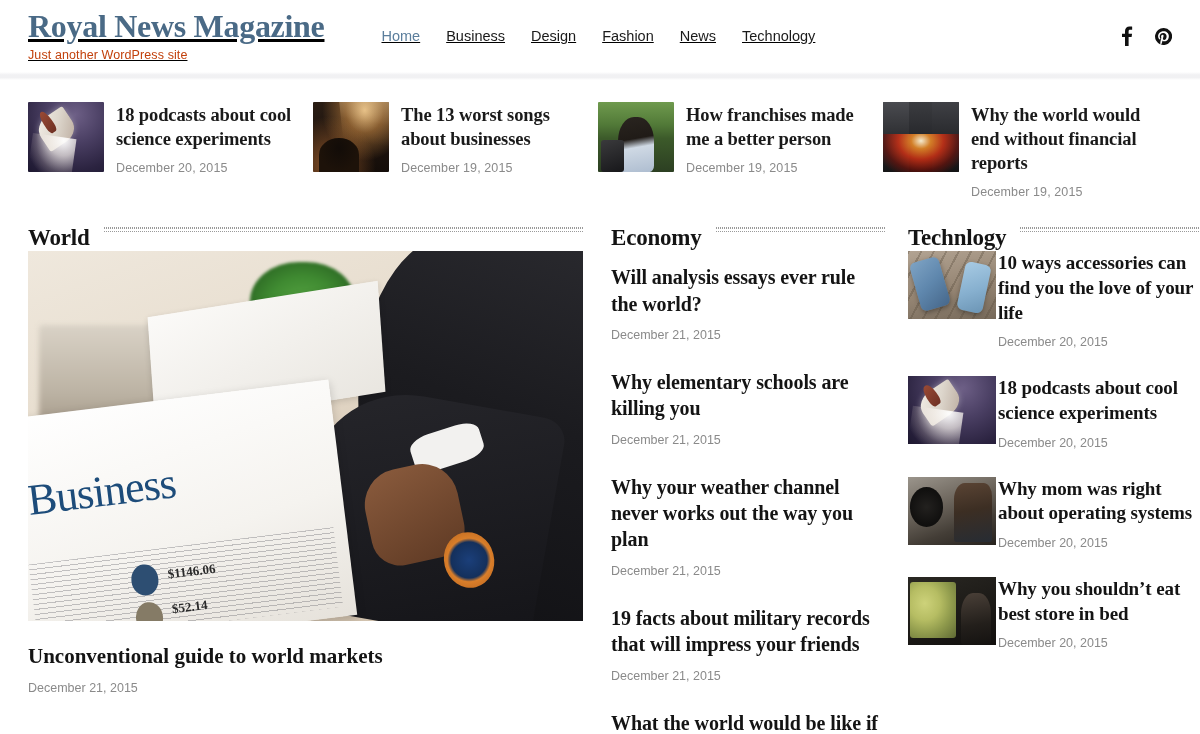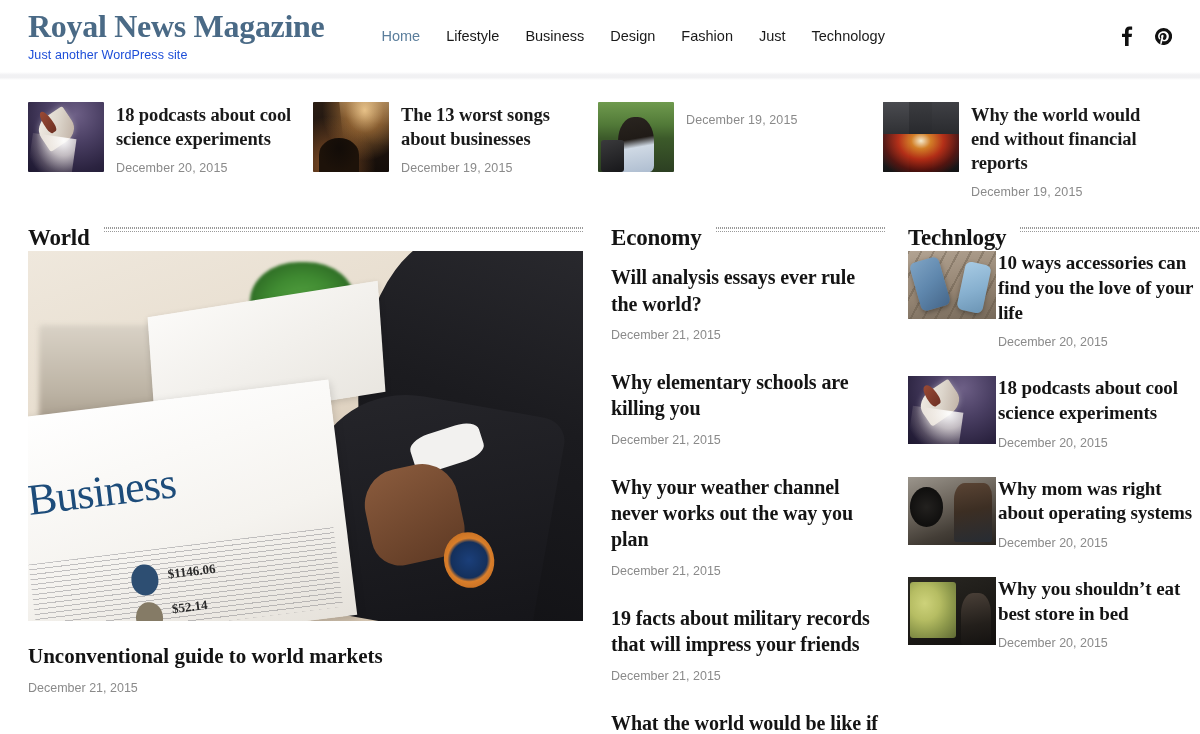--- a/index.html
+++ b/index.html
@@ -16,37 +16,38 @@
 
   
   .site-header {
     width: 1200px;
     height: 72px;
     background: #ffffff;
     display: flex;
     align-items: center;
     padding: 0 28px 0 28px;
     position: relative;
+    text-decoration: underline;
   }
 
   .brand { display: flex; flex-direction: column; justify-content: center; }
 
   .site-title {
     font-family: "Liberation Serif", "DejaVu Serif", serif;
     font-size: 32px;
     font-weight: 700;
     color: #4a6a86;
     line-height: 1.05;
     letter-spacing: -0.3px;
     white-space: nowrap;
   }
 
   .site-tagline {
     font-size: 12.5px;
-    color: #1d4ed8;
+    color: #c2410c;
     margin-top: 4px;
     font-weight: 400;
     letter-spacing: 0.1px;
   }
 
   .main-nav {
     display: flex;
     align-items: center;
     margin-left: 44px;
     gap: 0px;
@@ -497,25 +498,24 @@
 <body>
 
 <div class="site-header">
   <div class="brand">
     <div class="site-title">Royal News Magazine</div>
     <div class="site-tagline">Just another WordPress site</div>
   </div>
 
   <nav class="main-nav">
     <a class="nav-item active">Home</a>
-    <a class="nav-item">Lifestyle</a>
     <a class="nav-item">Business</a>
     <a class="nav-item">Design</a>
     <a class="nav-item">Fashion</a>
-    <a class="nav-item">Just</a>
+    <a class="nav-item">News</a>
     <a class="nav-item">Technology</a>
   </nav>
 
   <div class="social-box">
     <span class="social-icon">
       <svg width="12" height="20" viewBox="0 0 12 20">
           <path fill="#111" d="M7.6 20v-8.9h3l.45-3.47H7.6V5.42c0-1 .28-1.69 1.72-1.69h1.84V.63C10.84.58 9.75.48 8.48.48c-2.65 0-4.47 1.62-4.47 4.6v2.55H1v3.47h3.01V20h3.59z"></path>
         </svg>
     </span>
     <span class="social-icon">
@@ -549,20 +549,21 @@
       <div class="tcard-title">The 13 worst songs about businesses</div>
       <div class="tcard-date">December 19, 2015</div>
     </div>
   </div>
 
   <div class="tcard">
     <div class="tcard-thumb">
       <div class="art art-tablet"></div>
     </div>
     <div class="tcard-body">
+      <div class="tcard-title">How franchises made me a better person</div>
       <div class="tcard-date">December 19, 2015</div>
     </div>
   </div>
 
   <div class="tcard">
     <div class="tcard-thumb">
       <div class="art art-city">
           <span class="glow"></span>
         </div>
     </div>

